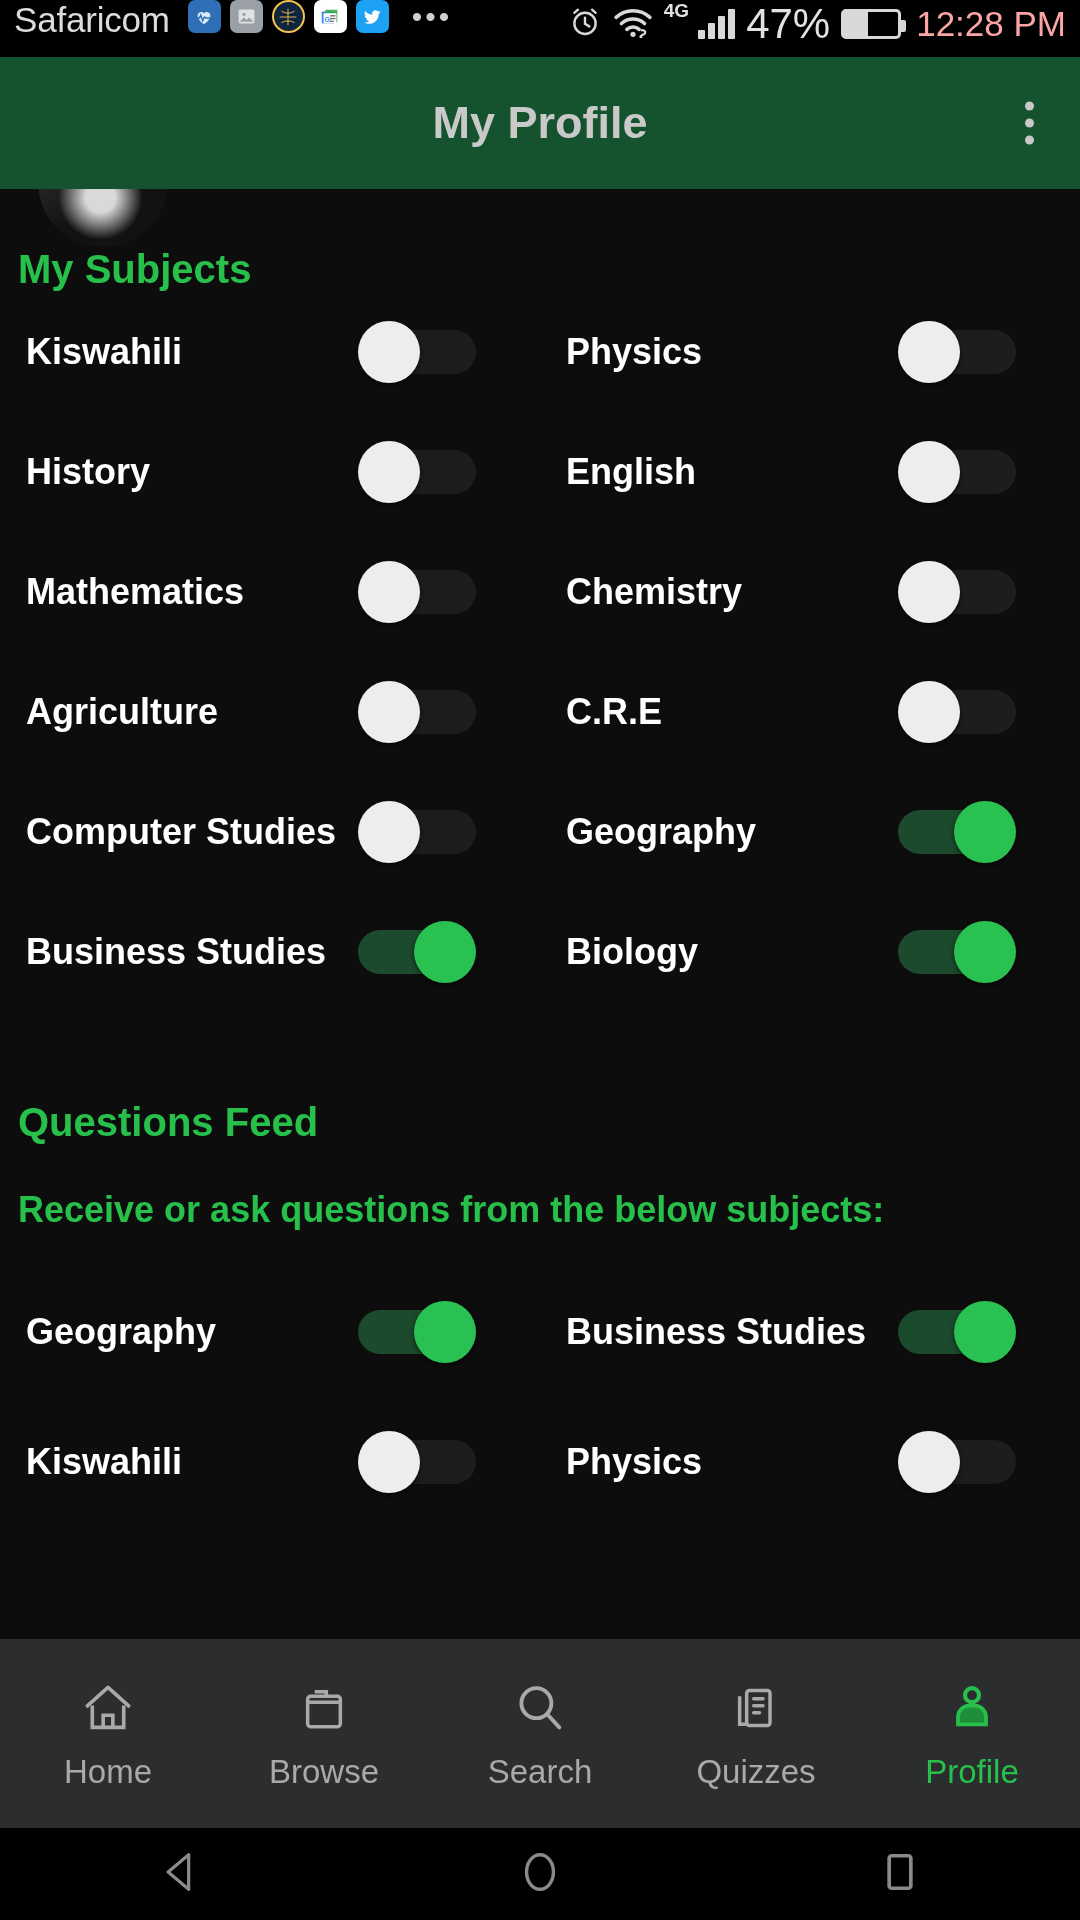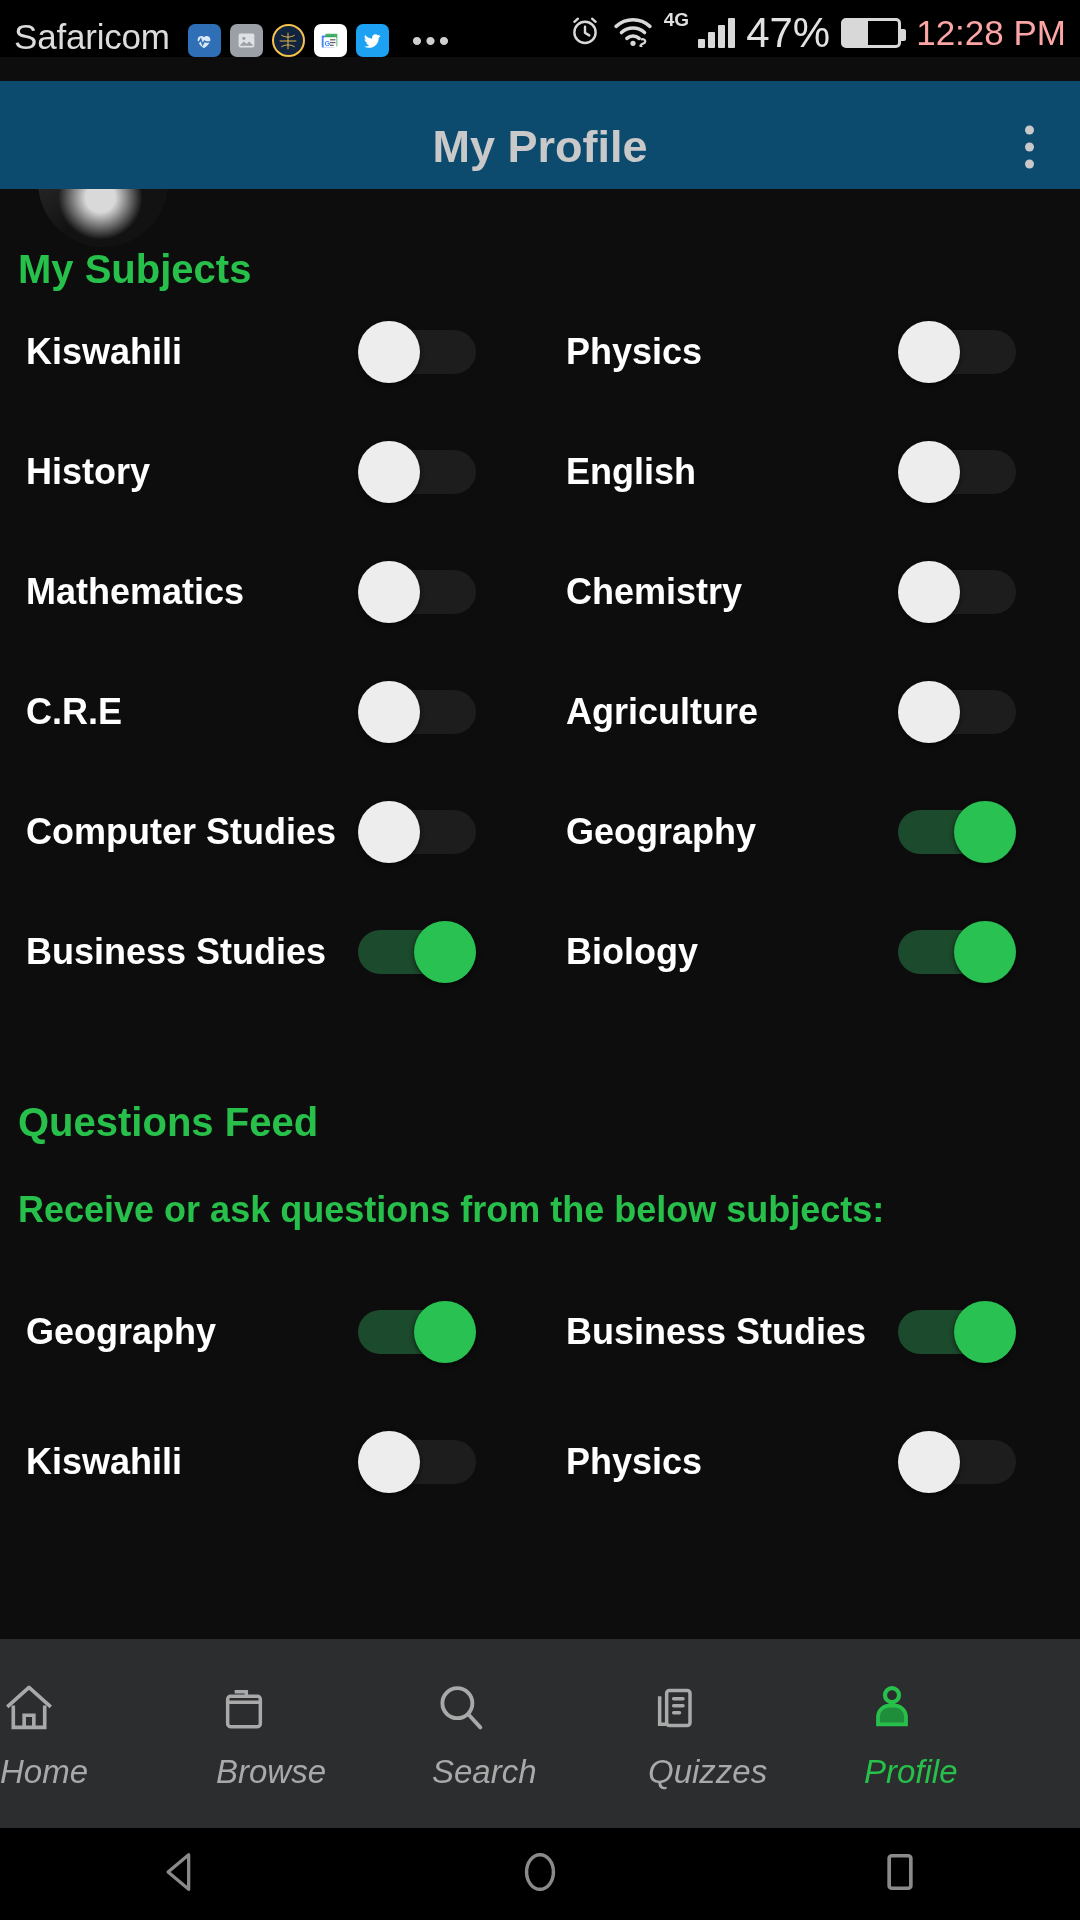--- a/index.html
+++ b/index.html
@@ -8,21 +8,21 @@
     background:#000;
     font-family:"Liberation Sans", sans-serif;
     overflow:hidden;
   }
   #screen { position:relative; width:1080px; height:1920px; background:#0d0d0d; }
 
   
   .statusbar {
     height:57px; width:100%;
     background:#000; color:#d8d8d8;
-    display:flex; align-items:flex-end;
+    display:flex; align-items:flex-start;
     padding:0 14px; gap:0;
   }
   .carrier { font-size:35px; letter-spacing:-0.2px; color:#dcdcdc; }
   .notif-icons { display:flex; align-items:center; gap:9px; margin-left:18px; }
   .nicon { width:33px; height:33px; border-radius:7px; display:flex; align-items:center; justify-content:center; font-size:19px; }
   .n-health { background:#2f6fb5; }
   .n-gallery { background:#9aa0a6; }
   .n-ball { background:#10243f; border-radius:50%; border:2px solid #f5c24a; }
   .n-news { background:#fff; }
   .n-tw { background:#1da1f2; }
@@ -32,24 +32,23 @@
   .sb-time { font-size:35px; color:#fca5a5; margin-left:4px; }
   .battery { width:60px; height:30px; border:3px solid #d8d8d8; border-radius:5px; position:relative; display:flex; align-items:center; }
   .battery::after { content:""; position:absolute; right:-8px; top:8px; width:5px; height:12px; background:#d8d8d8; border-radius:0 2px 2px 0; }
   .battery i { display:block; height:100%; width:44%; background:#d8d8d8; }
   .sig { display:flex; align-items:flex-end; gap:3px; height:30px; }
   .sig b { display:block; width:7px; background:#d8d8d8; border-radius:1px; }
   .tag4g { font-size:19px; font-weight:bold; color:#e0e0e0; align-self:flex-start; margin-right:-2px; }
 
   
   .appbar {
-    height:132px; background:#0c4a6e;
+    height:132px; background:#14532d;
     display:flex; align-items:center; justify-content:center;
     position:relative;
-    margin-top:24px;
   }
   .appbar-title { font-size:45px; font-weight:bold; color:#c9c9c9; }
   .overflow { position:absolute; right:36px; top:50%; transform:translateY(-50%);
     display:flex; flex-direction:column; gap:8px; padding:10px; cursor:pointer; }
   .overflow span { width:9px; height:9px; border-radius:50%; background:#c9c9c9; display:block; }
 
   
   .content { position:absolute; top:189px; left:0; right:0; bottom:281px; background:#0d0d0d; overflow:hidden; }
   .avatar-sliver { position:absolute; top:0; left:38px; width:130px; height:58px; overflow:hidden; }
   .avatar-sliver i {
@@ -83,21 +82,21 @@
   .switch.on .thumb { left:56px; background:#2ac153; }
 
   .feed-start { margin-top:88px; }
   .grid-feed .row { height:130px; }
 
   
   .bottomnav {
     position:absolute; left:0; right:0; bottom:92px; height:189px;
     background:#2b2d2f; display:flex; align-items:center;
   }
-  .nav-item { flex:1; display:flex; flex-direction:column; align-items:flex-start; gap:14px; cursor:pointer;font-style:italic; }
+  .nav-item { flex:1; display:flex; flex-direction:column; align-items:center; gap:14px; cursor:pointer; }
   .nav-item .ico { height:62px; display:flex; align-items:center; justify-content:center; }
   .nav-item .txt { font-size:33px; color:#a9a9a9; }
   .nav-item.active .txt { color:#27c04a; }
 
   
   .sysnav { position:absolute; left:0; right:0; bottom:0; height:92px; background:#000;
     display:flex; align-items:center; justify-content:space-around; }
   .sysnav div { cursor:pointer; padding:8px 60px; }
 </style>
 </head>
@@ -231,28 +230,28 @@
           </span>
         </div>
         <div class="row">
           <span class="label">Chemistry</span>
           <span class="switch sw">
             <span class="track"></span>
             <span class="thumb"></span>
           </span>
         </div>
         <div class="row">
+          <span class="label">Agriculture</span>
+          <span class="switch sw">
+            <span class="track"></span>
+            <span class="thumb"></span>
+          </span>
+        </div>
+        <div class="row">
           <span class="label">C.R.E</span>
-          <span class="switch sw">
-            <span class="track"></span>
-            <span class="thumb"></span>
-          </span>
-        </div>
-        <div class="row">
-          <span class="label">Agriculture</span>
           <span class="switch sw">
             <span class="track"></span>
             <span class="thumb"></span>
           </span>
         </div>
         <div class="row">
           <span class="label">Computer Studies</span>
           <span class="switch sw">
             <span class="track"></span>
             <span class="thumb"></span>

